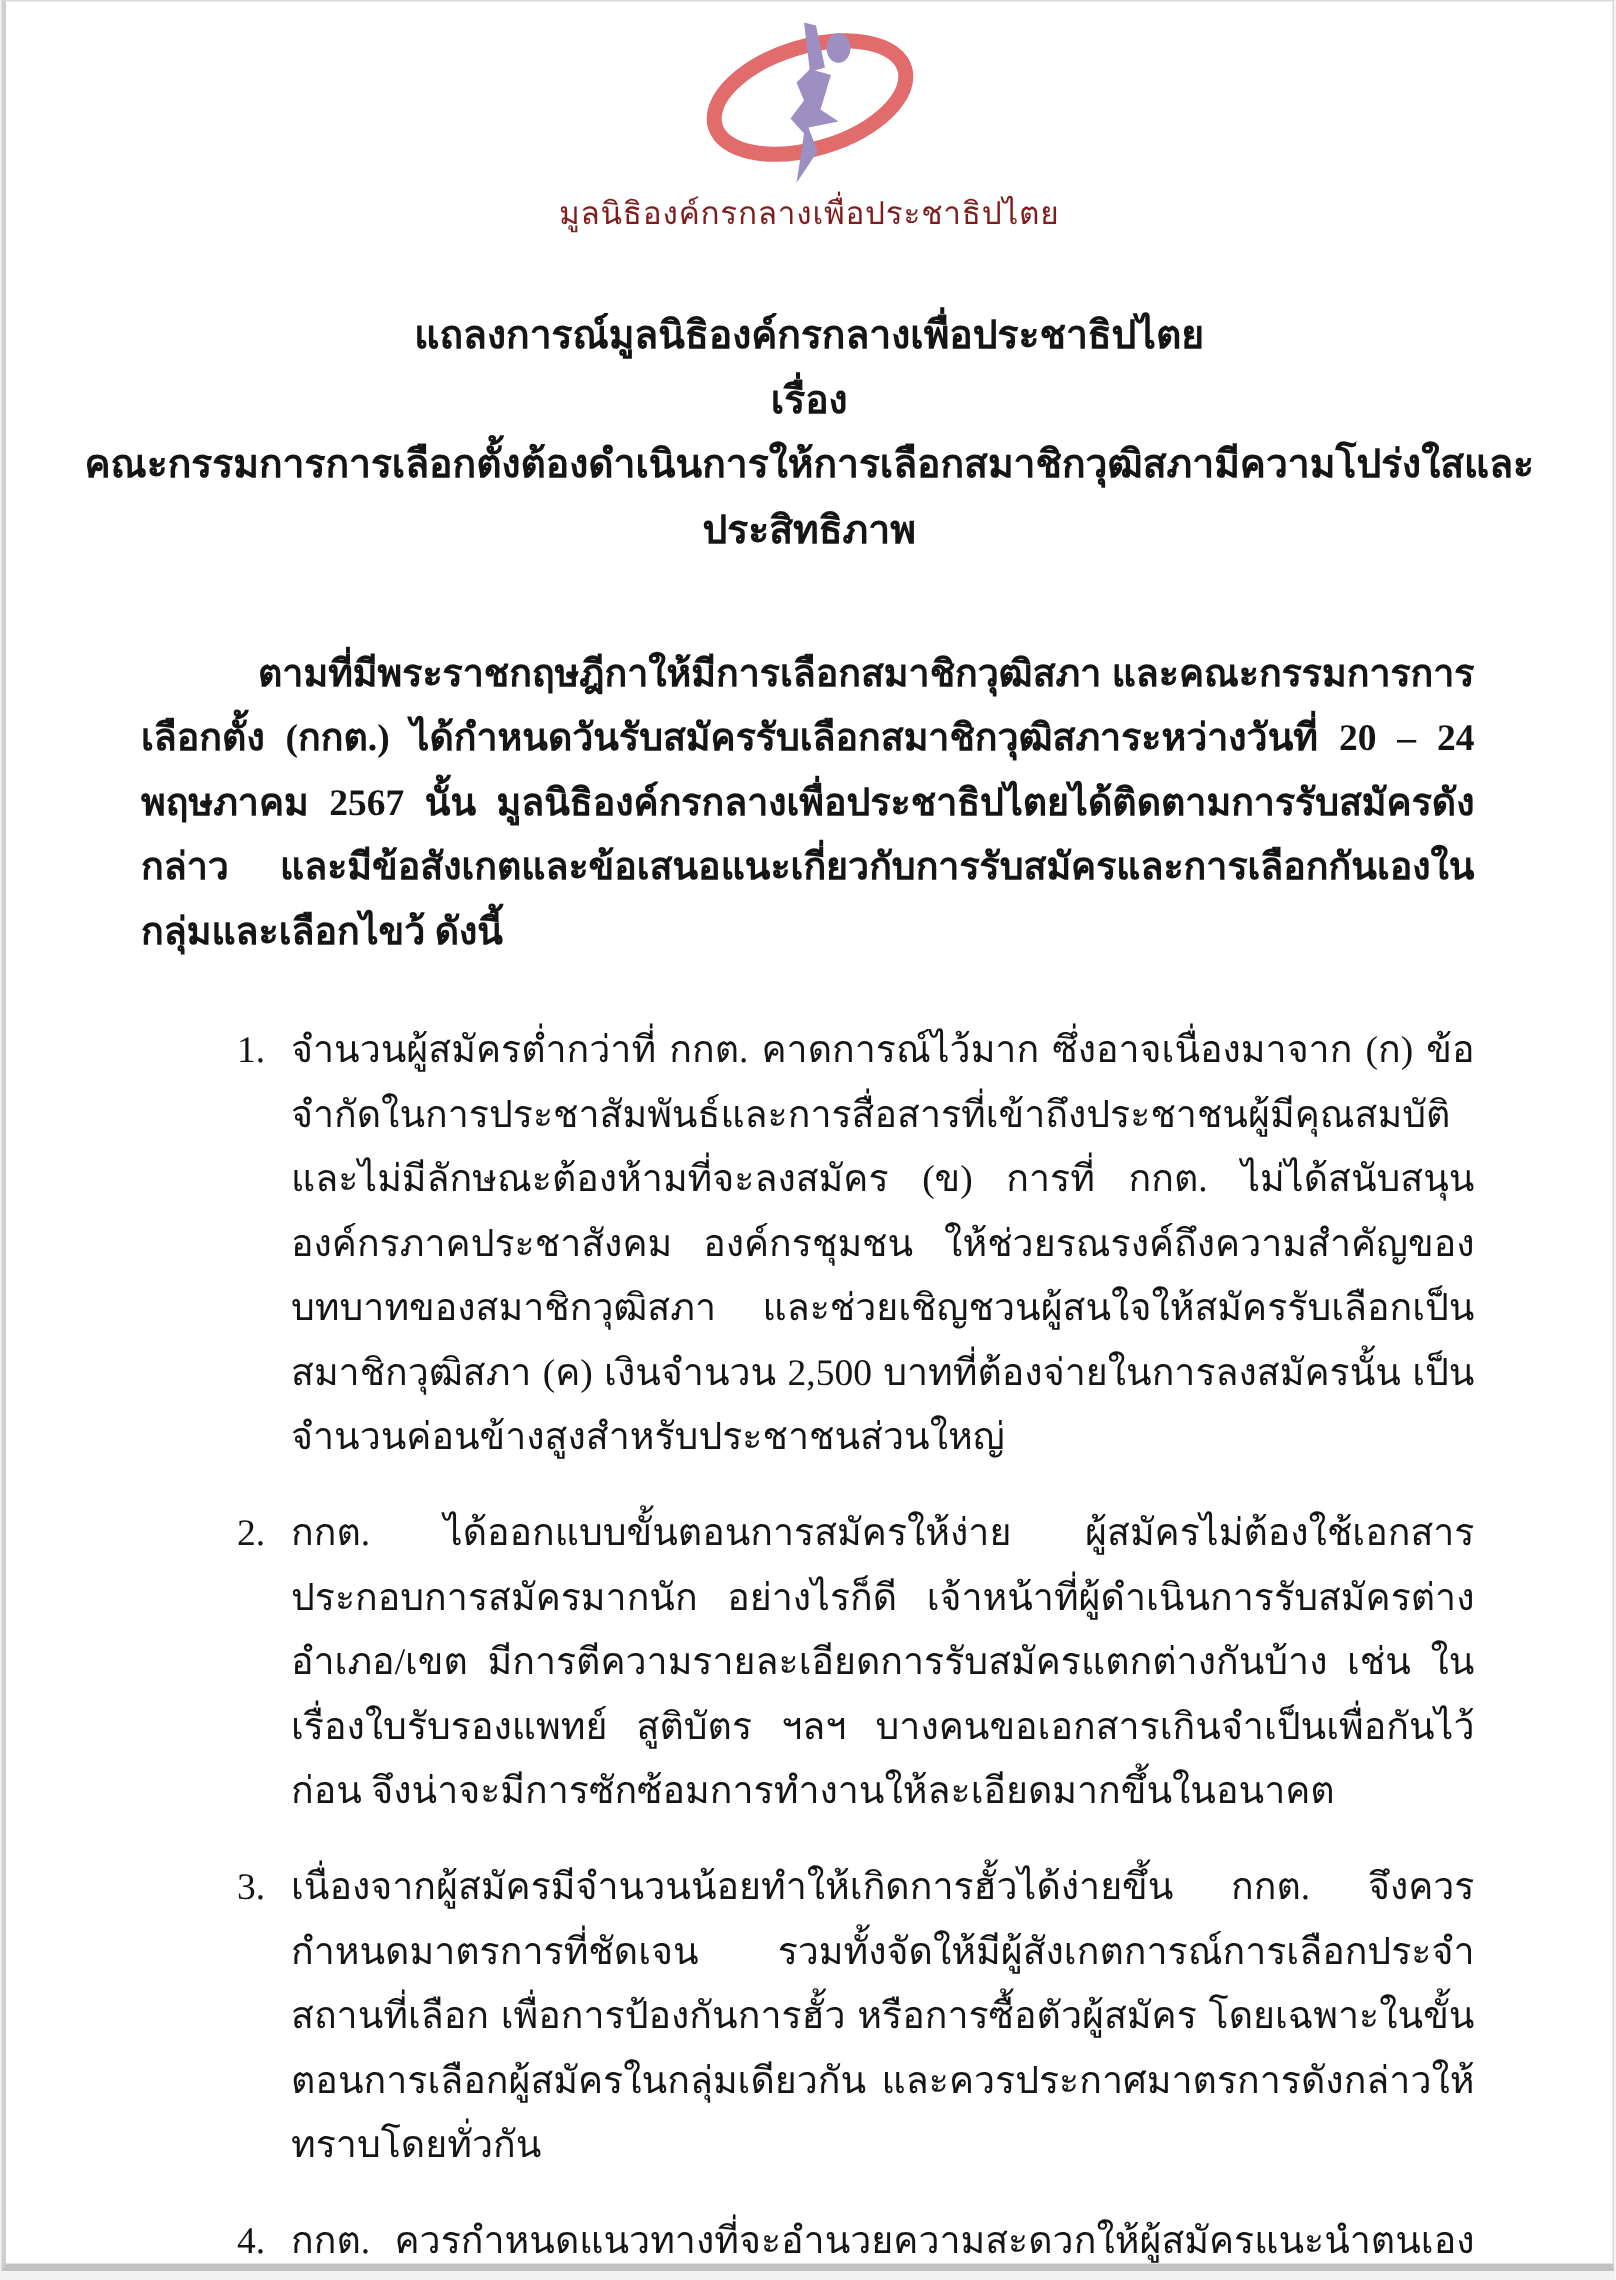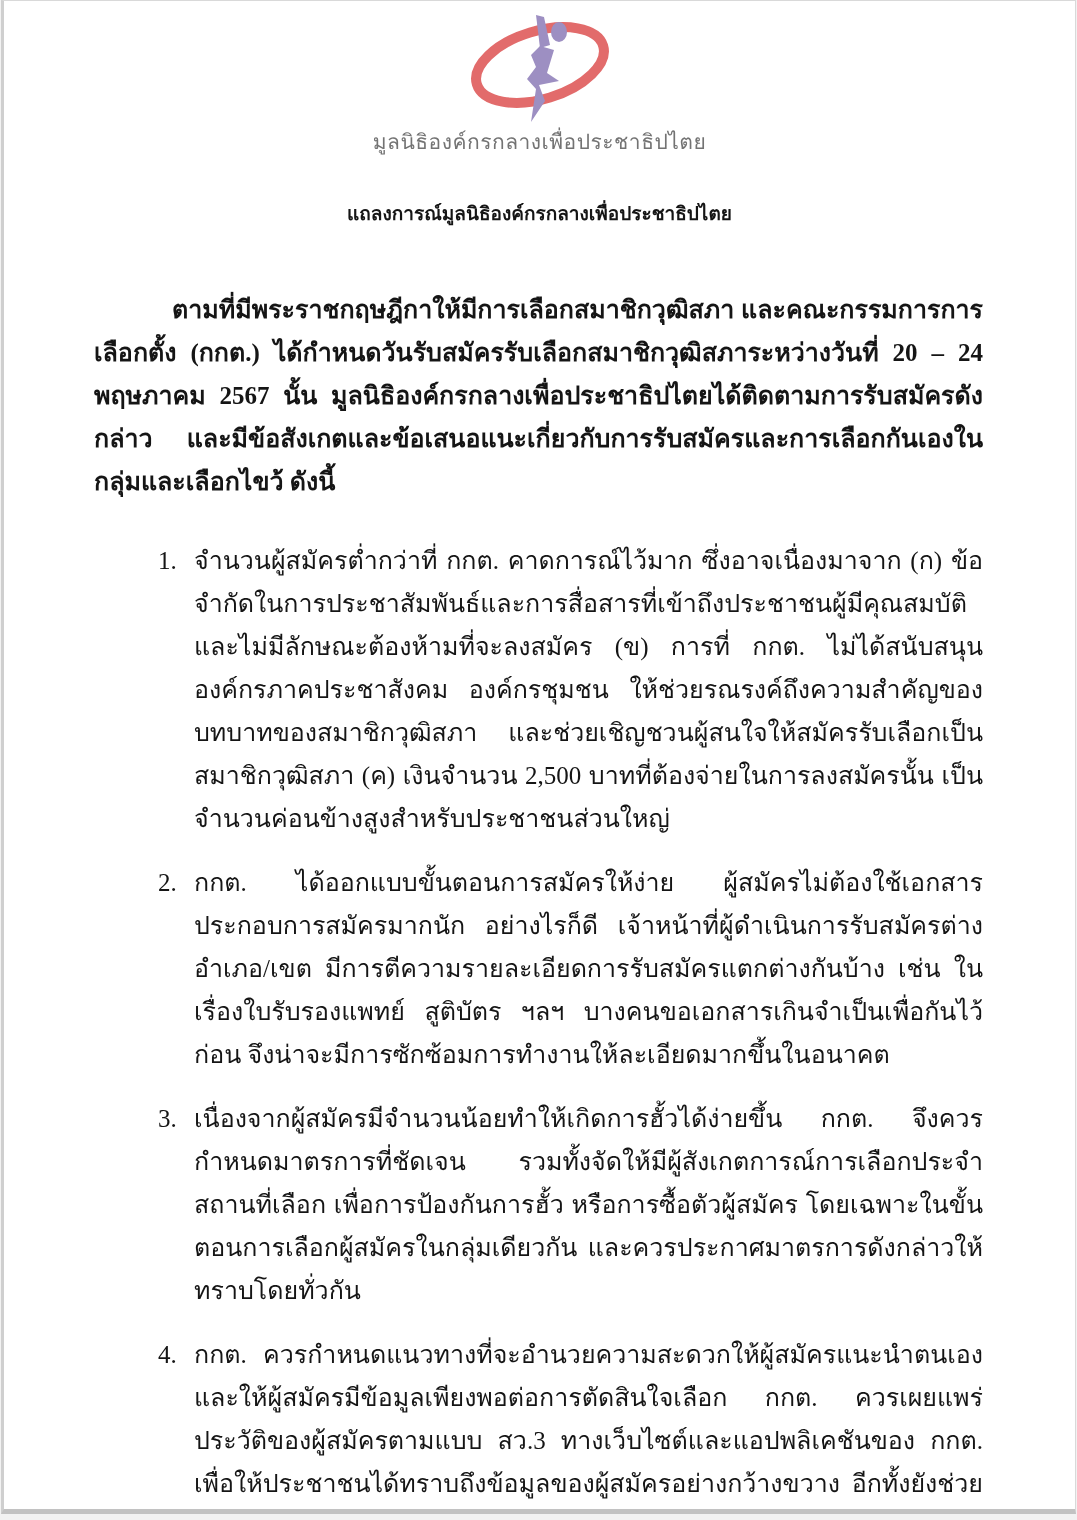--- a/index.html
+++ b/index.html
@@ -26,28 +26,28 @@
     text-align: center;
   }
   .logo-svg {
     display: block;
     margin: 0 auto;
   }
   .logo-caption {
     margin-top: 2px;
     font-family: "Liberation Sans", "DejaVu Sans", sans-serif;
     font-size: 21px;
-    color: #737373;
+    color: #7f1d1d;
     letter-spacing: 0.5px;
   }
   .title-block {
-    margin-top: 34px;
+    margin-top: 44px;
     text-align: center;
     font-weight: bold;
-    font-size: 19px;
+    font-size: 26px;
   }
   .title-line { line-height: 44px; }
   .title-subject-word { line-height: 42px; }
   .body-col {
     padding: 0 92px 0 90px;
     font-size: 25px;
     line-height: 43px;
   }
   .intro {
     margin-top: 52px;
@@ -84,20 +84,22 @@
         <ellipse cx="124" cy="17" rx="8" ry="10" fill="#9d8fc2"></ellipse>
         <polygon points="101,0 109,2 115,30 105,33" fill="#9d8fc2"></polygon>
         <polygon points="105,31 119,35 112,58 124,66 104,70 110,86 96,107 101,74 92,64 101,52 96,40" fill="#9d8fc2"></polygon>
       </g>
     </svg>
     <div class="logo-caption">มูลนิธิองค์กรกลางเพื่อประชาธิปไตย</div>
   </div>
 
   <div class="title-block">
     <div class="title-line">แถลงการณ์มูลนิธิองค์กรกลางเพื่อประชาธิปไตย</div>
+    <div class="title-subject-word">เรื่อง</div>
+    <div class="title-line">คณะกรรมการการเลือกตั้งต้องดำเนินการให้การเลือกสมาชิกวุฒิสภามีความโปร่งใสและประสิทธิภาพ</div>
   </div>
 
   <div class="body-col">
 
     <p class="intro" style="margin:52px 0 0 0;">ตามที่มีพระราชกฤษฎีกาให้มีการเลือกสมาชิกวุฒิสภา และคณะกรรมการการเลือกตั้ง (กกต.) ได้กำหนดวันรับสมัครรับเลือกสมาชิกวุฒิสภาระหว่างวันที่ 20 – 24 พฤษภาคม 2567 นั้น มูลนิธิองค์กรกลางเพื่อประชาธิปไตยได้ติดตามการรับสมัครดังกล่าว และมีข้อสังเกตและข้อเสนอแนะเกี่ยวกับการรับสมัครและการเลือกกันเองในกลุ่มและเลือกไขว้ ดังนี้</p>
 
     <div class="list">
 
       <div class="list-item">
         <span class="num">1.</span>

